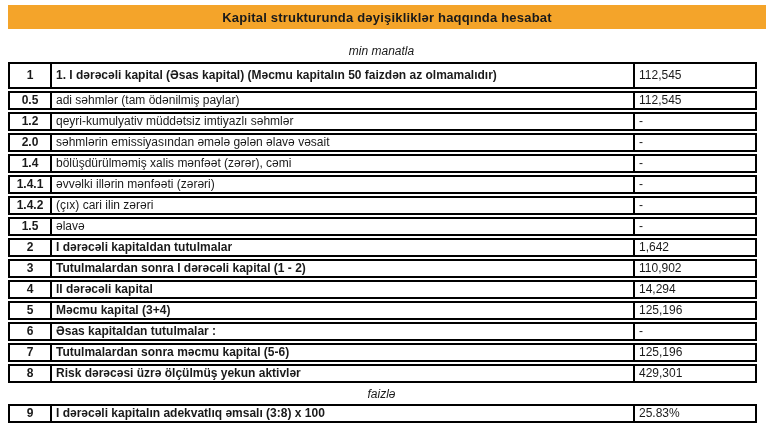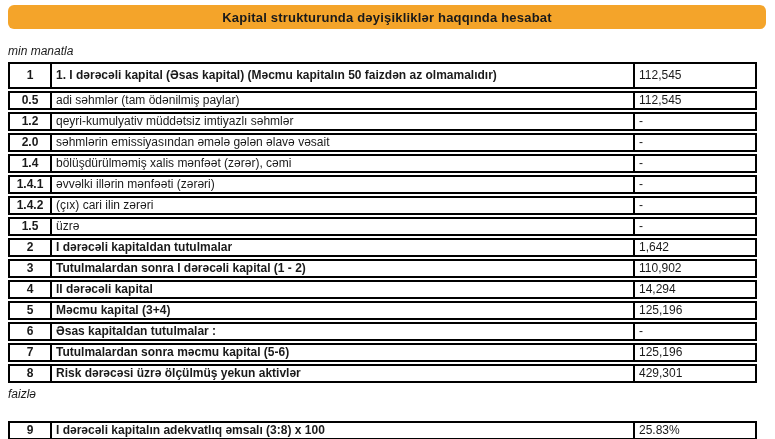--- a/index.html
+++ b/index.html
@@ -16,37 +16,36 @@
 
   .titlebar {
     margin: 5px 9px 0 8px;
     height: 24px;
     display: flex;
     align-items: center;
     justify-content: center;
     font-size: 13px;
     font-weight: 700;
     letter-spacing: 0.2px;
-    border-radius: 6px;
   }
 
   .content {
     margin-left: 8px;
     width: 749px;
   }
 
   .unit-label {
-    text-align: left;
+    text-align: center;
     font-style: italic;
     font-size: 12px;
     line-height: 14px;
     padding-right: 2px;
   }
   .unit-label.top { margin-top: 15px; margin-bottom: 2px; }
-  .unit-label.bottom { margin-top: 2px; margin-bottom: 18px; }
+  .unit-label.bottom { margin-top: 2px; margin-bottom: 1px; }
 
   table.report {
     width: 749px;
     table-layout: fixed;
     border-collapse: separate;
     border-spacing: 0 2px;
   }
   table.report col.c-no { width: 44px; }
   table.report col.c-label { width: 583px; }
   table.report col.c-value { width: 122px; }
@@ -129,21 +128,21 @@
             <td class="label">əvvəlki illərin mənfəəti (zərəri)</td>
             <td class="value">-</td>
           </tr>
           <tr>
             <td class="no">1.4.2</td>
             <td class="label">(çıx) cari ilin zərəri</td>
             <td class="value">-</td>
           </tr>
           <tr>
             <td class="no">1.5</td>
-            <td class="label">üzrə</td>
+            <td class="label">əlavə</td>
             <td class="value">-</td>
           </tr>
           <tr class="bold">
             <td class="no">2</td>
             <td class="label">I dərəcəli kapitaldan tutulmalar</td>
             <td class="value">1,642</td>
           </tr>
           <tr class="bold">
             <td class="no">3</td>
             <td class="label">Tutulmalardan sonra I dərəcəli kapital (1 - 2)</td>

